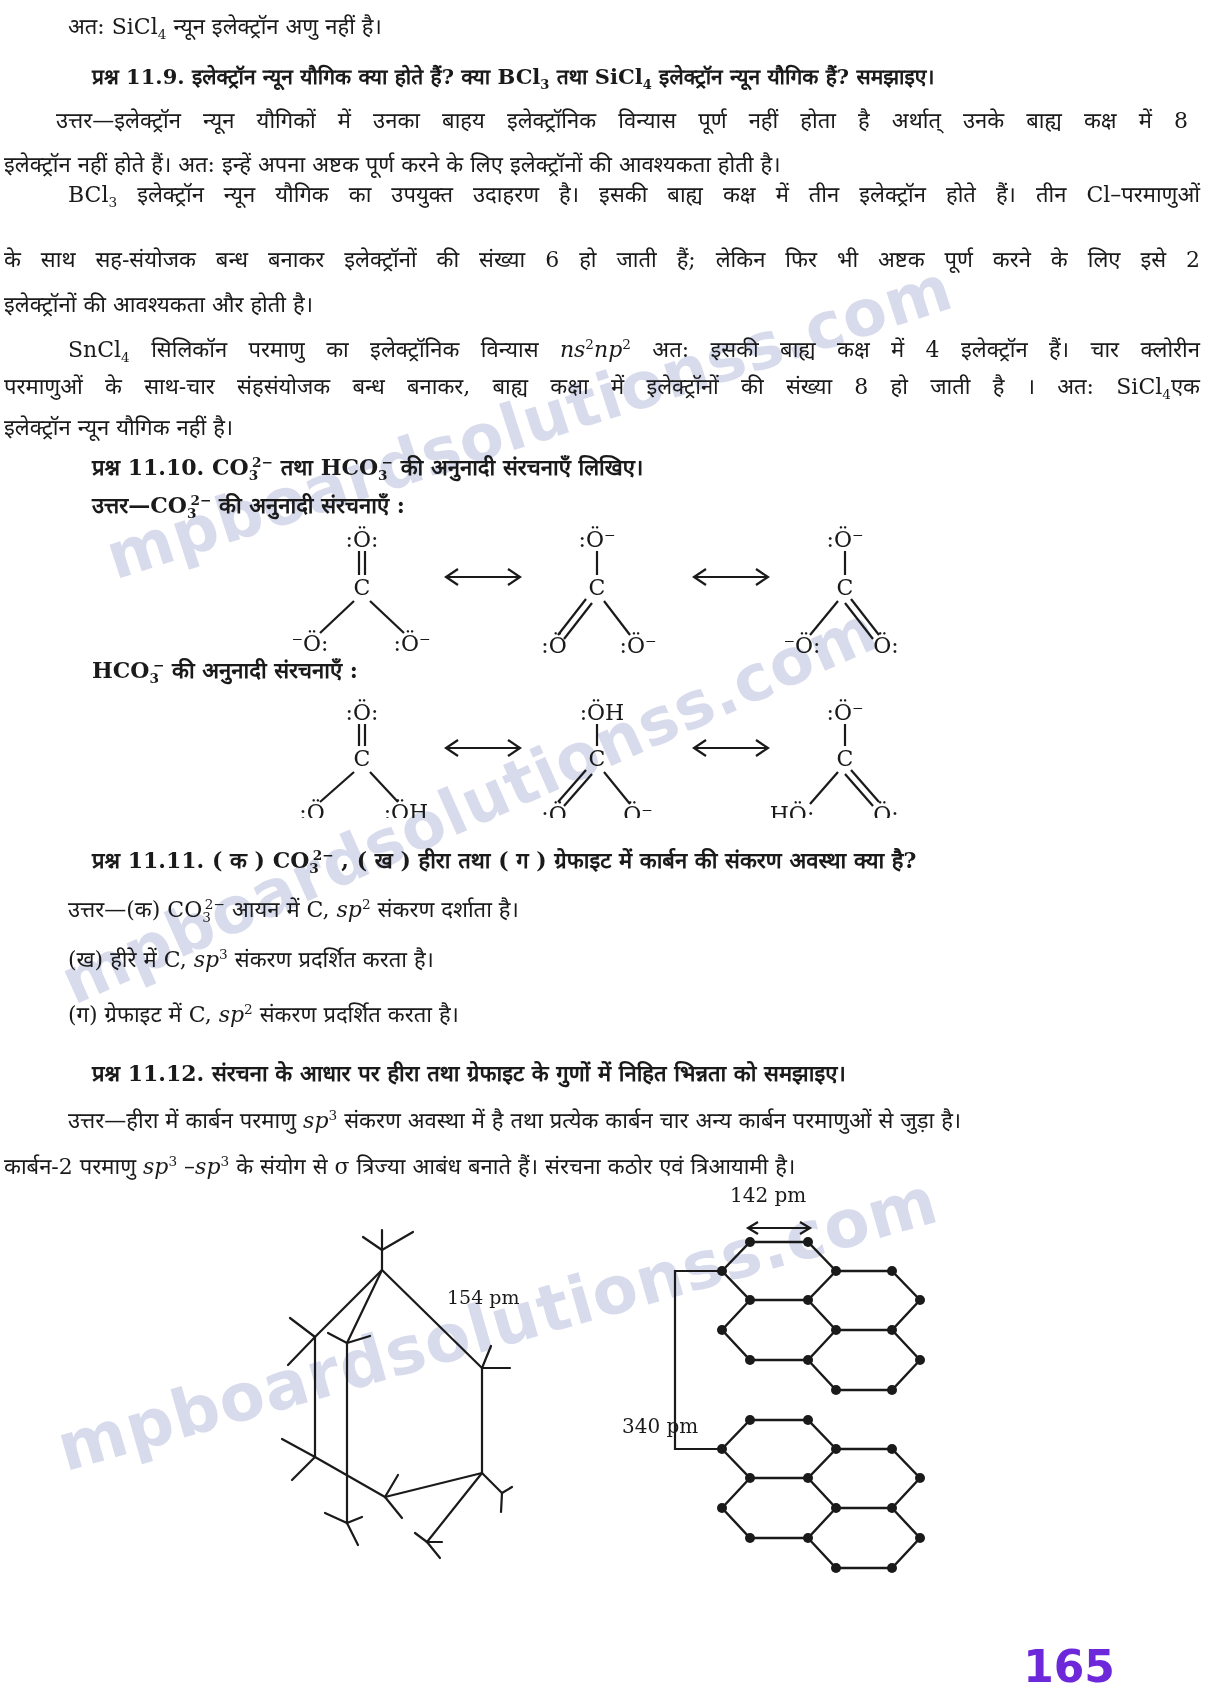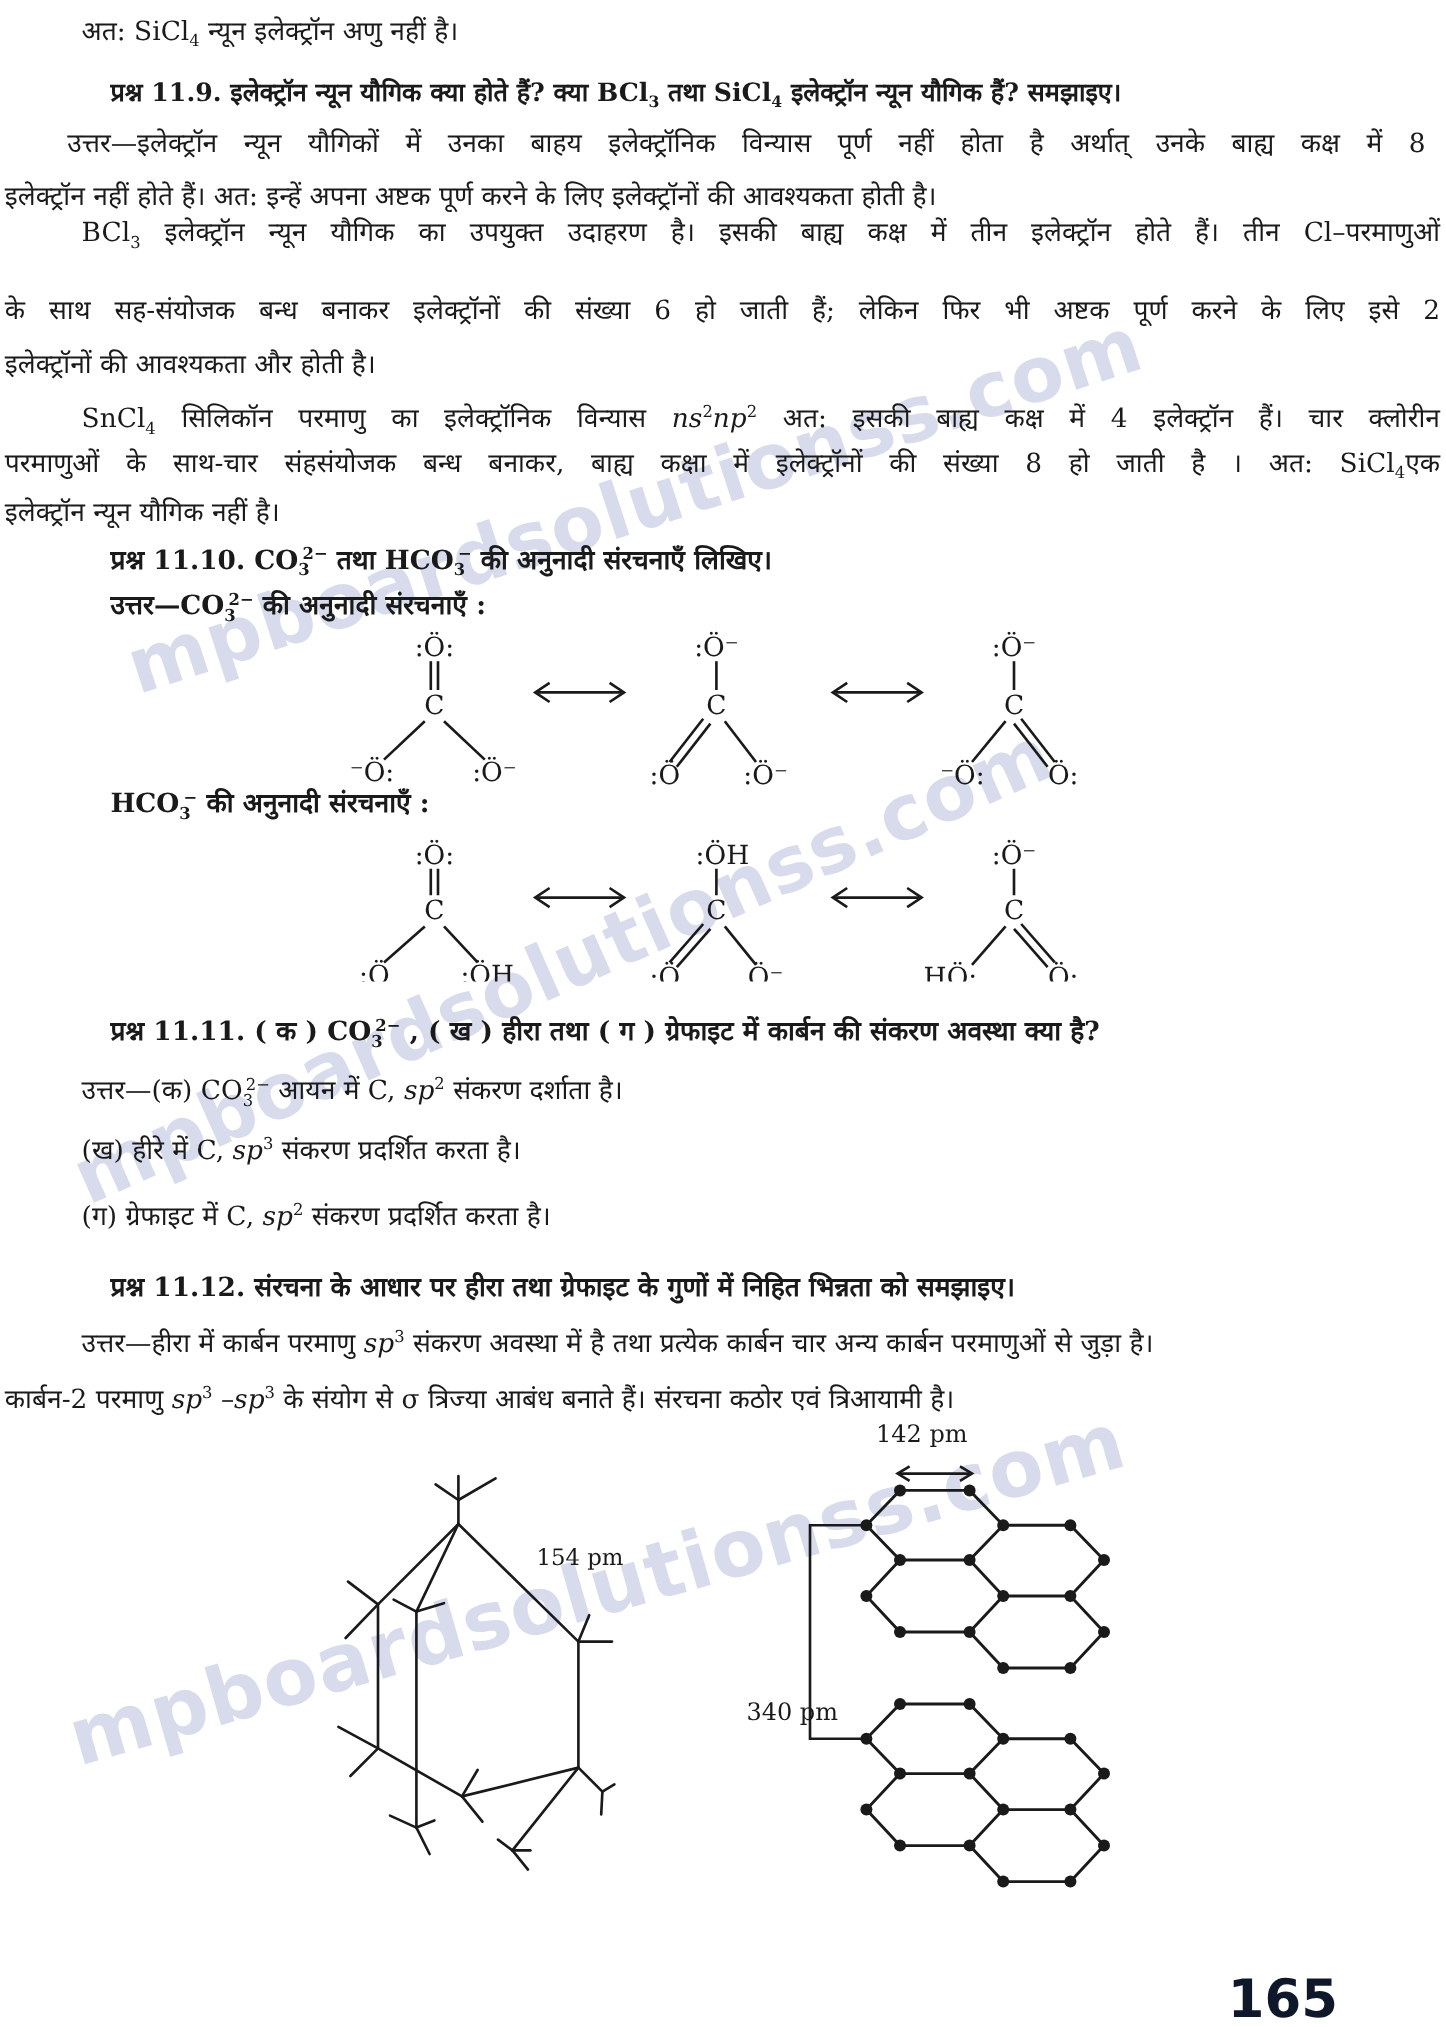--- a/index.html
+++ b/index.html
@@ -18,21 +18,21 @@
   .it { font-style: italic; margin-top: 48px; }
   .watermark {
     position: absolute; font-family: "DejaVu Sans", "Liberation Sans", sans-serif;
     font-weight: bold; color: rgba(110, 125, 185, 0.28); white-space: nowrap;
     transform-origin: left bottom; pointer-events: none; letter-spacing: 1px;
   }
   .fig { position: absolute; }
   .page-number {
     position: absolute; right: 90px; bottom: 0px;
     font-family: "DejaVu Sans", "Liberation Sans", sans-serif;
-    font-weight: bold; font-size: 44px; color: #0f172a; line-height: 44px;
+    font-weight: bold; font-size: 44px; color: #6d28d9; line-height: 44px;
   }
   svg text { font-family: "DejaVu Serif", "Liberation Serif", serif; }
 </style>
 </head>
 <body>
 
 <div class="watermark" style="left:120px; top:520px; font-size:64px; transform: rotate(-18deg);">mpboardsolutionss.com</div>
 <div class="watermark" style="left:80px; top:945px; font-size:64px; transform: rotate(-24deg);">mpboardsolutionss.com</div>
 <div class="watermark" style="left:70px; top:1410px; font-size:66px; transform: rotate(-16deg);">mpboardsolutionss.com</div>
 

